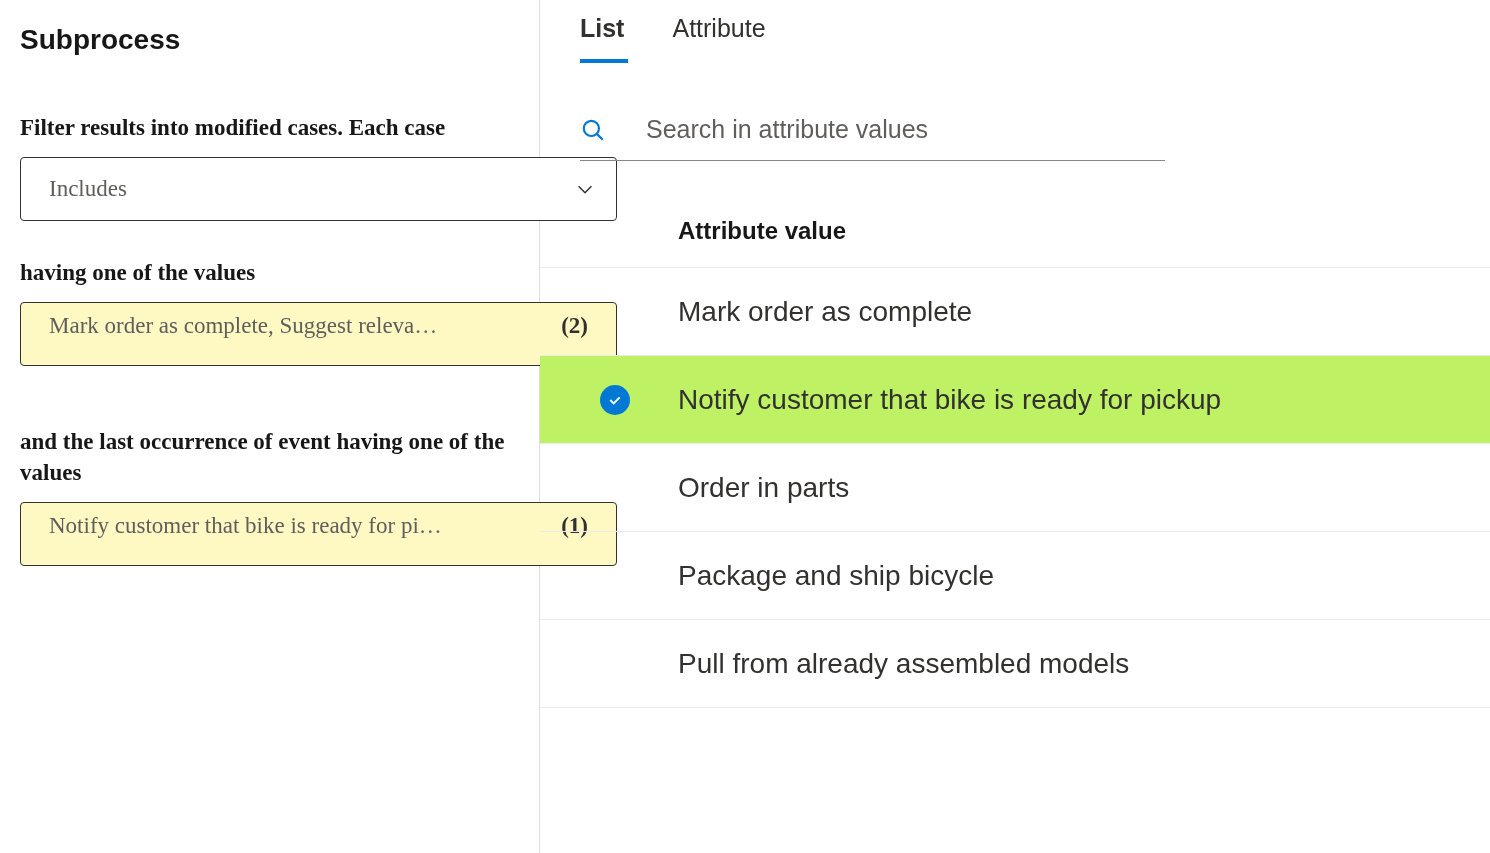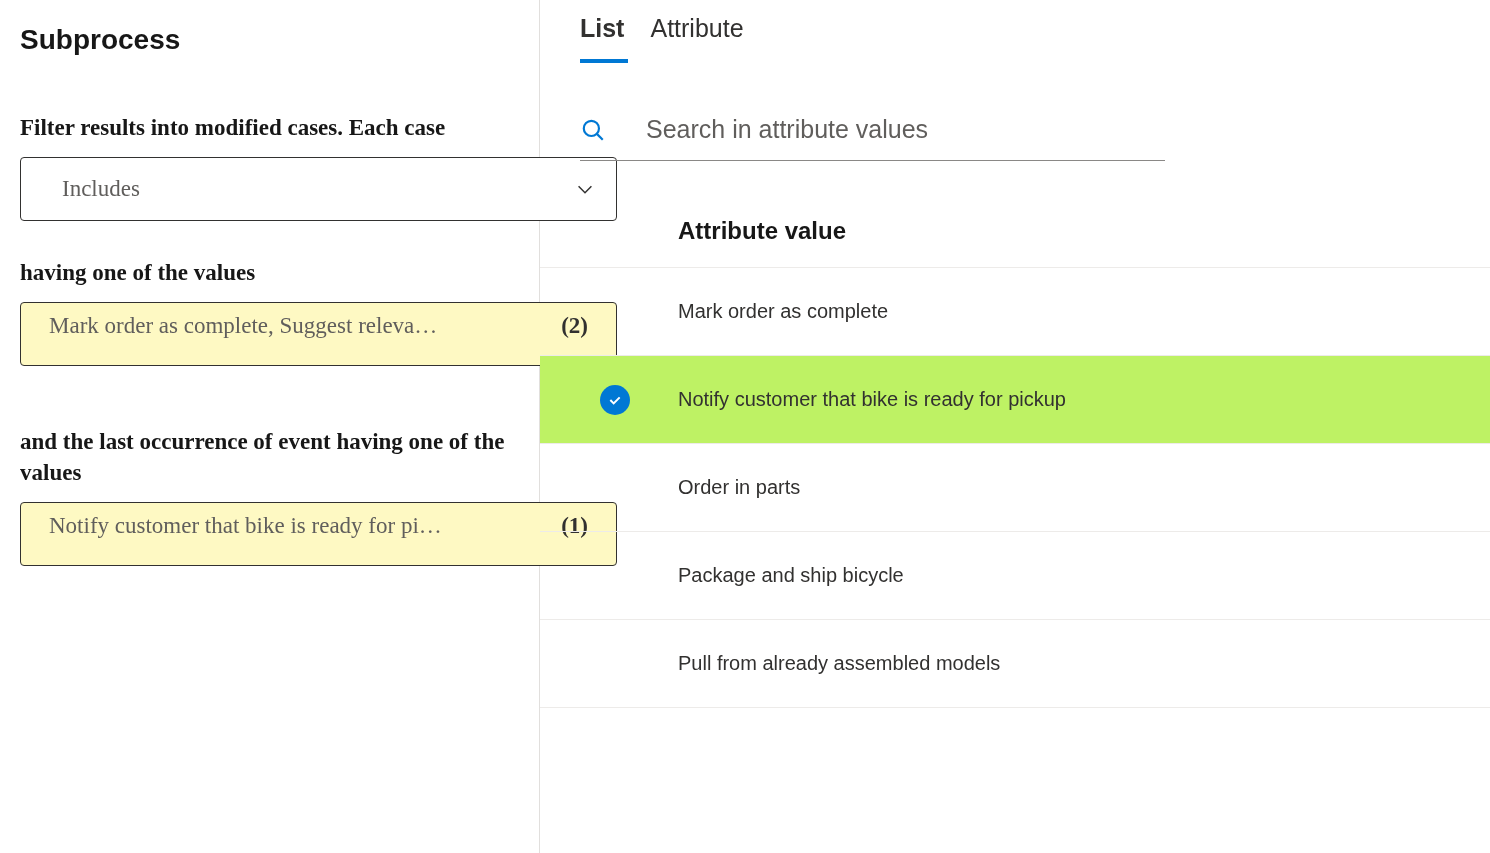--- a/index.html
+++ b/index.html
@@ -50,21 +50,20 @@
       cursor: pointer;
       background: #fff;
     }
     .select-value {
       font-size: 23px;
       color: #605e5c;
       white-space: nowrap;
       overflow: hidden;
       text-overflow: ellipsis;
       flex: 1;
-      margin-left: 13px;
     }
     .chevron {
       width: 22px;
       height: 22px;
       flex-shrink: 0;
       margin-left: 12px;
     }
     .multi-box {
       width: 597px;
       height: 64px;
@@ -91,21 +90,21 @@
       margin-left: 12px;
       flex-shrink: 0;
     }
     .field-group.extra-gap {
       margin-top: 60px;
     }
 
     
     .tabs {
       display: flex;
-      gap: 26px;
+      gap: 48px;
       padding-left: 40px;
       margin-bottom: 52px;
     }
     .tab {
       font-size: 25px;
       color: #323130;
       padding-bottom: 20px;
       cursor: pointer;
       position: relative;
     }
@@ -174,21 +173,21 @@
     .check-badge {
       width: 30px;
       height: 30px;
       border-radius: 50%;
       background: #0078d4;
       display: flex;
       align-items: center;
       justify-content: center;
     }
     .attr-label {
-      font-size: 20px;
+      font-size: 28px;
       color: #323130;
     }
   </style>
 </head>
 <body>
 
 <div class="left-panel">
   <h1 class="page-title">Subprocess</h1>
 
   <div class="field-group">

